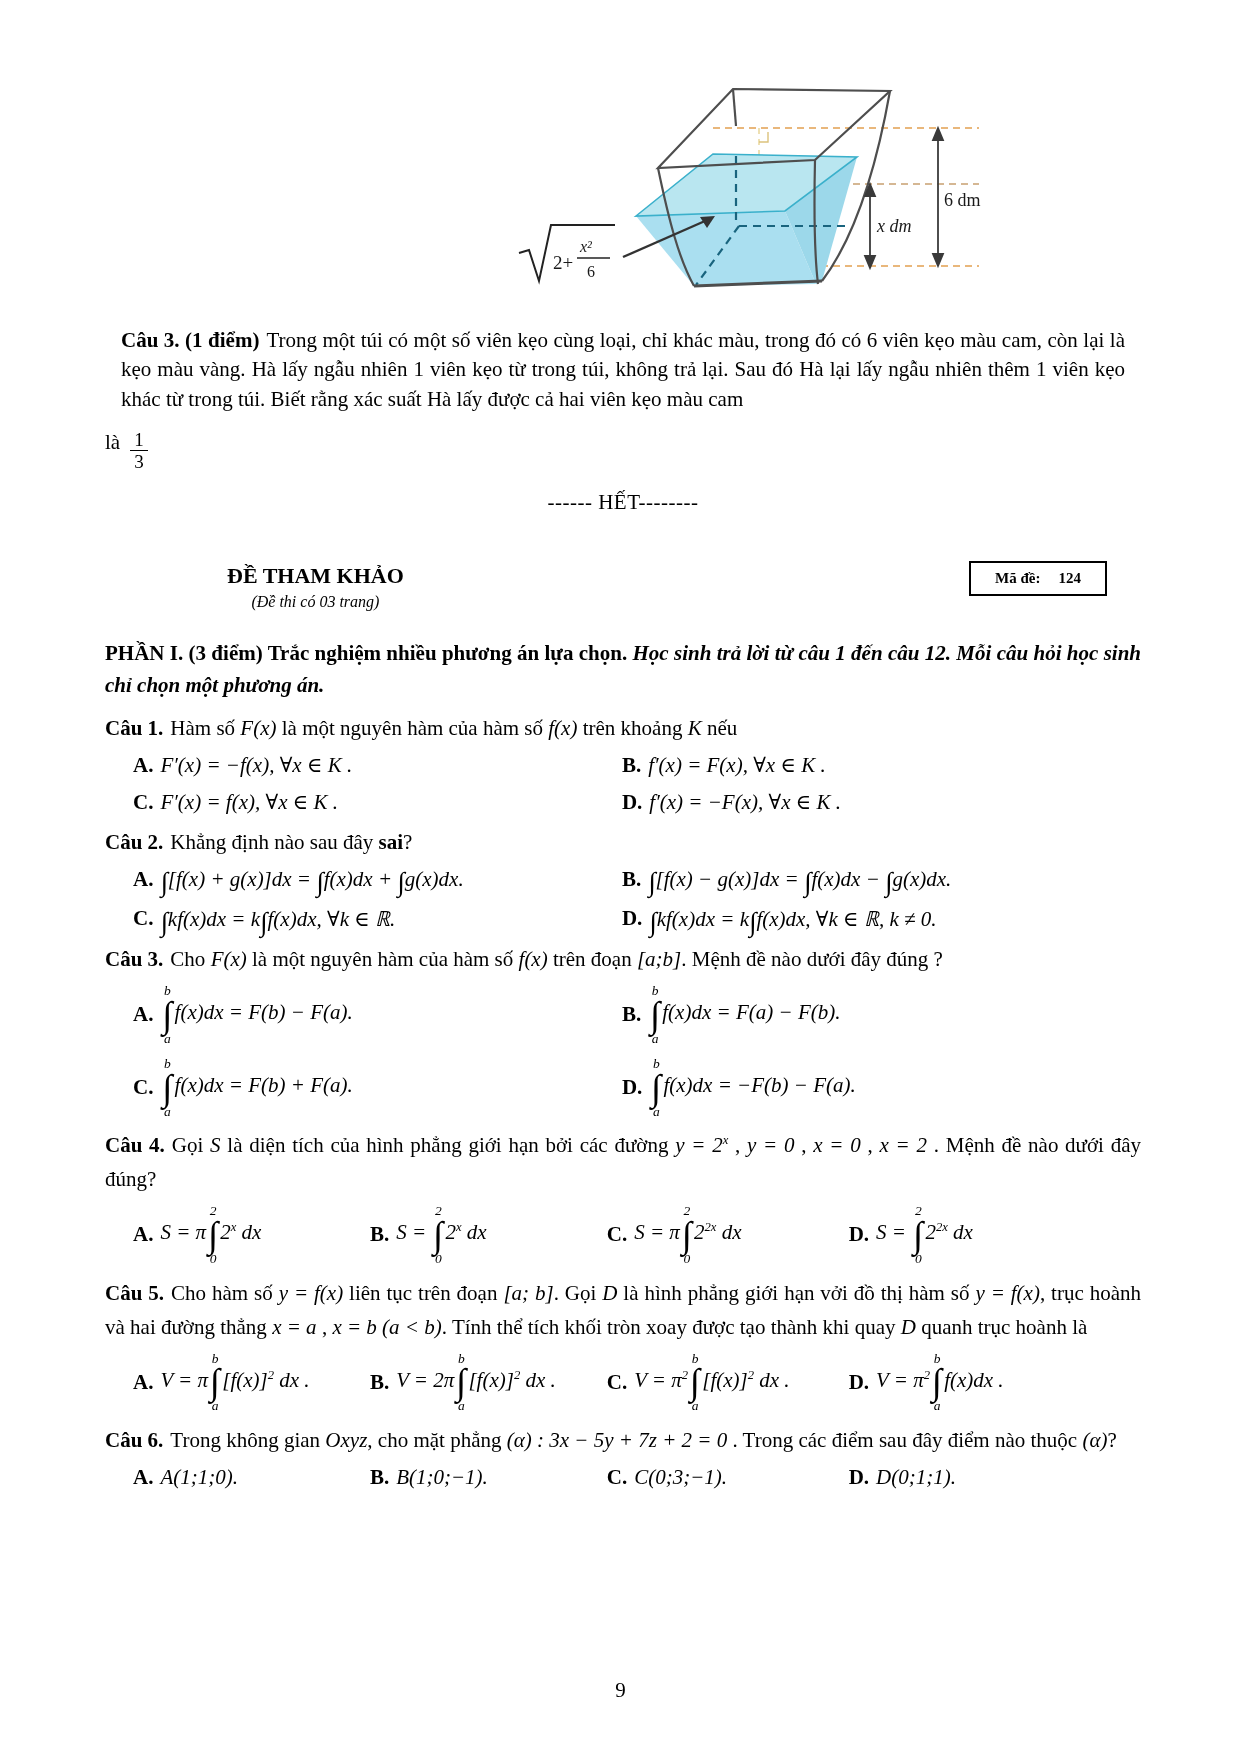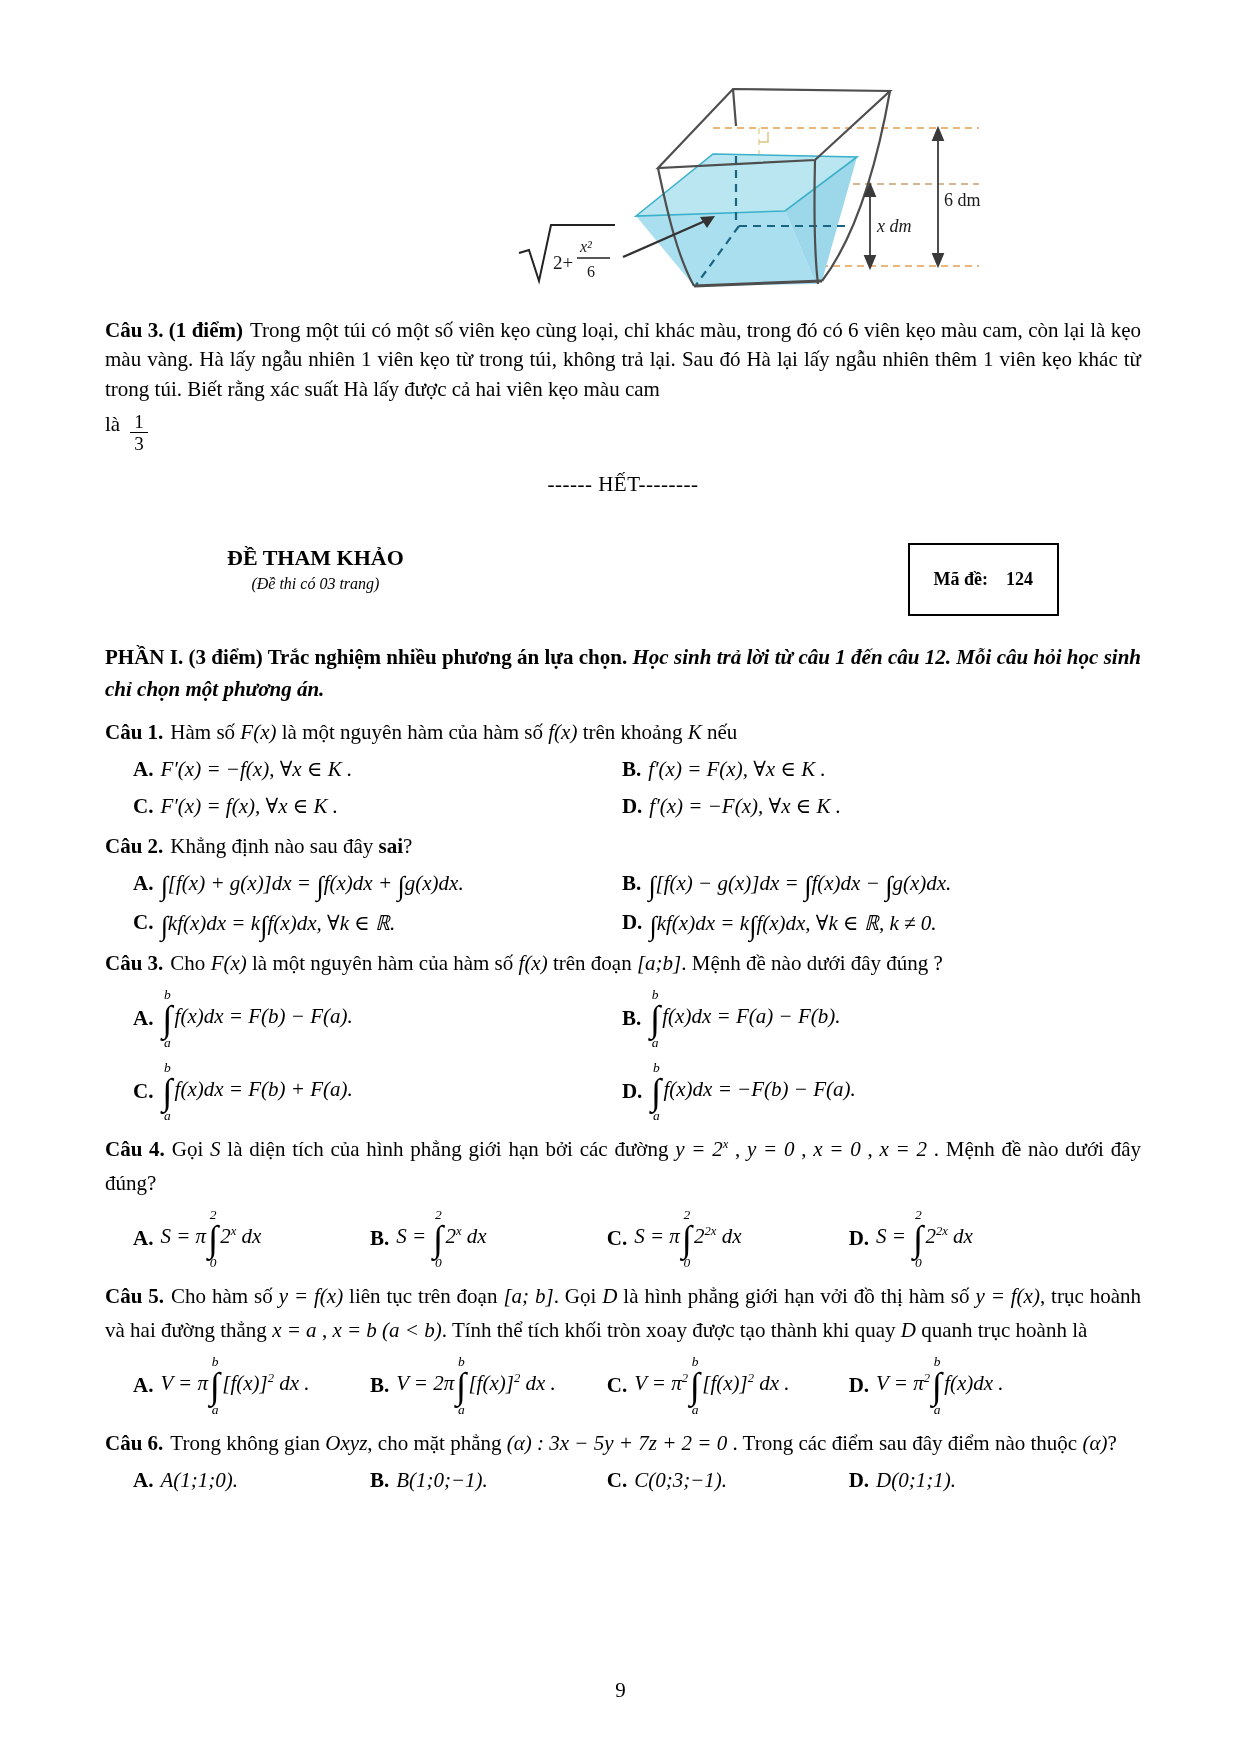--- a/index.html
+++ b/index.html
@@ -3,34 +3,34 @@
 <meta charset="utf-8">
 <style>
   html,body{margin:0;padding:0;}
   body{
     width:1241px;height:1755px;background:#ffffff;color:#000;
     font-family:"Liberation Serif","DejaVu Serif",serif;font-size:21px;
     position:relative;overflow:hidden;
   }
   .content{padding:0 100px 0 105px;}
   .figure-wrap{margin:66px 0 6px 412px;width:480px;}
-  .para{text-align:justify;line-height:1.4;margin:0;}
+  .para{text-align:justify;line-height:1.4;margin:16px;}
   .bold{font-weight:bold;}
   .ital{font-style:italic;}
   .frac-line{margin:8px 0 0;display:flex;align-items:flex-start;gap:8px;}
   .frac{display:inline-flex;flex-direction:column;align-items:center;
         vertical-align:middle;line-height:1.05;font-size:19px;margin:0 2px;}
   .frac .den{border-top:1.6px solid #000;padding:1px 4px 0;}
   .frac .num{padding:0 4px;}
   .het{text-align:center;font-weight:normal;margin:18px 0 0;letter-spacing:.5px;}
   .header-row{display:flex;justify-content:space-between;align-items:flex-start;margin:46px 0 0;gap:18px;}
   .title-block{text-align:center;margin-left:122px;line-height:1.35;}
   .title-block .title{font-weight:bold;font-size:22px;}
   .title-block .subtitle{font-style:italic;font-size:16px;}
-  .code-box{border:2px solid #000;padding:24px 24px;font-weight:bold;font-size:18px;margin-right:82px;white-space:nowrap;}
+  .code-box{border:2px solid #000;padding:7px 24px;font-weight:bold;font-size:15px;margin-right:34px;white-space:nowrap;}
   .code-box .code-value{margin-left:18px;}
   .phan{text-align:justify;line-height:1.5;margin:26px 0 10px;font-family:Liberation Serif, serif;}
   .question{margin:0 0 2px;}
   .stem{text-align:justify;line-height:1.62;margin:2px 0;}
   .qlabel{font-weight:bold;margin-right:7px;}
   .mth{font-style:italic;}
   .mth sup{font-size:0.6em;font-style:italic;line-height:0;}
   .options{display:grid;padding-left:28px;margin:2px 0 4px;}
   .options.c2{grid-template-columns:48.5% 51.5%;}
   .options.c4{grid-template-columns:23.5% 23.5% 24% 29%;}

